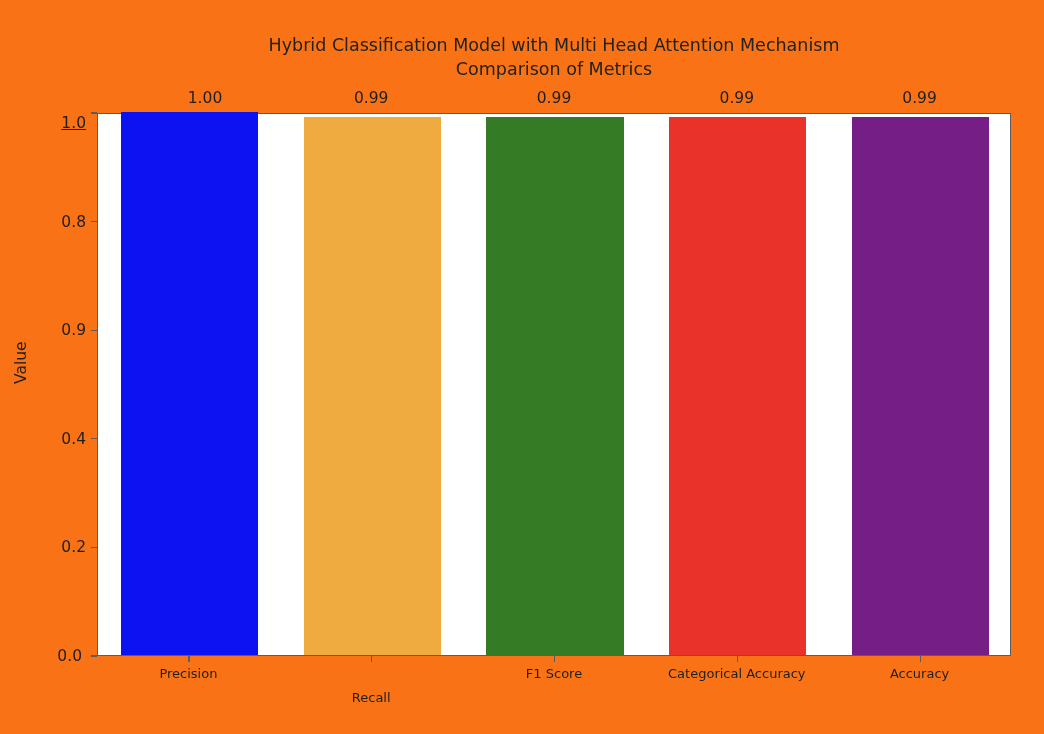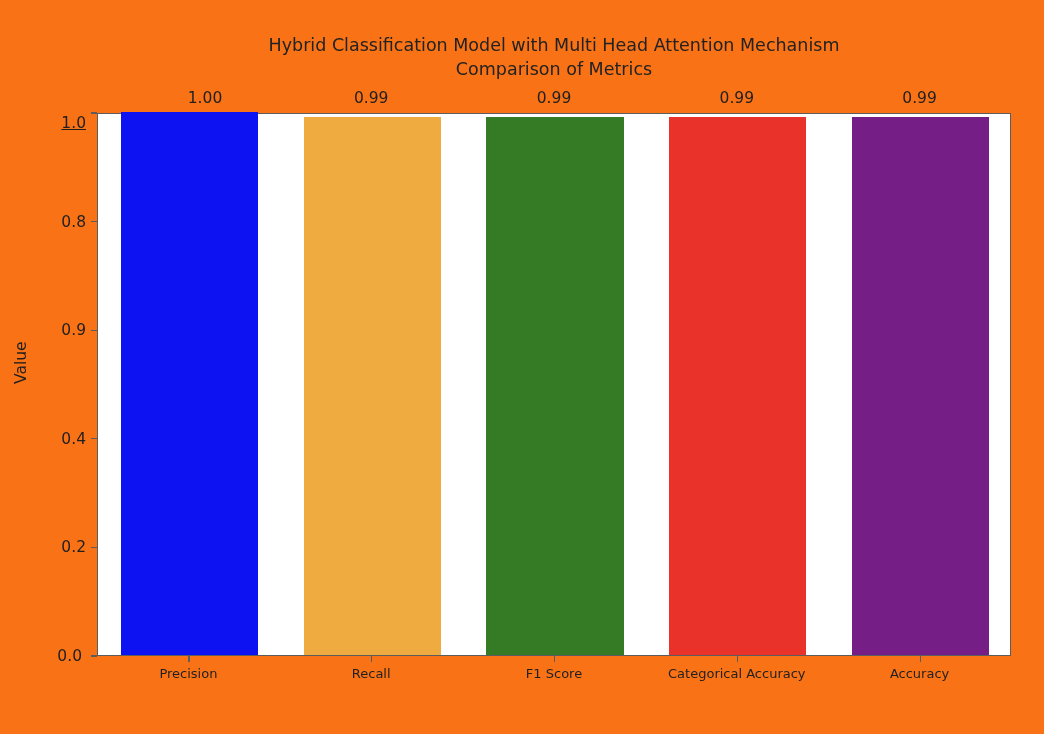--- a/index.html
+++ b/index.html
@@ -163,21 +163,21 @@
       <div class="ytick-label" style="left: 40px; width: 46px; top: 330.2px;">0.9</div>
       <div class="ytick-mark" style="left: 91px; top: 220.95px;"></div>
       <div class="ytick-label" style="left: 40px; width: 46px; top: 221.6px;">0.8</div>
       <div class="ytick-mark" style="left: 91px; top: 112.35px;"></div>
       <div class="ytick-label" style="left: 40px; width: 46px; top: 123px; text-decoration: underline;">1.0</div>
     </div>
   <div id="xtick-layer">
       <div class="xtick-mark" style="left: 188.4px;"></div>
       <div class="xtick-label" style="left: 188.4px;">Precision</div>
       <div class="xtick-mark" style="left: 371.2px;"></div>
-      <div class="xtick-label" style="left: 371.2px;">Recall</div>
+      <div class="xtick-label" style="left: 371.2px; margin-top: 24px;">Recall</div>
       <div class="xtick-mark" style="left: 554px;"></div>
       <div class="xtick-label" style="left: 554px; text-align: right;">F1 Score</div>
       <div class="xtick-mark" style="left: 736.8px;"></div>
       <div class="xtick-label" style="left: 736.8px;">Categorical Accuracy</div>
       <div class="xtick-mark" style="left: 919.6px;"></div>
       <div class="xtick-label" style="left: 919.6px;">Accuracy</div>
     </div>
 
   <div id="ylabel">Value</div>
 

